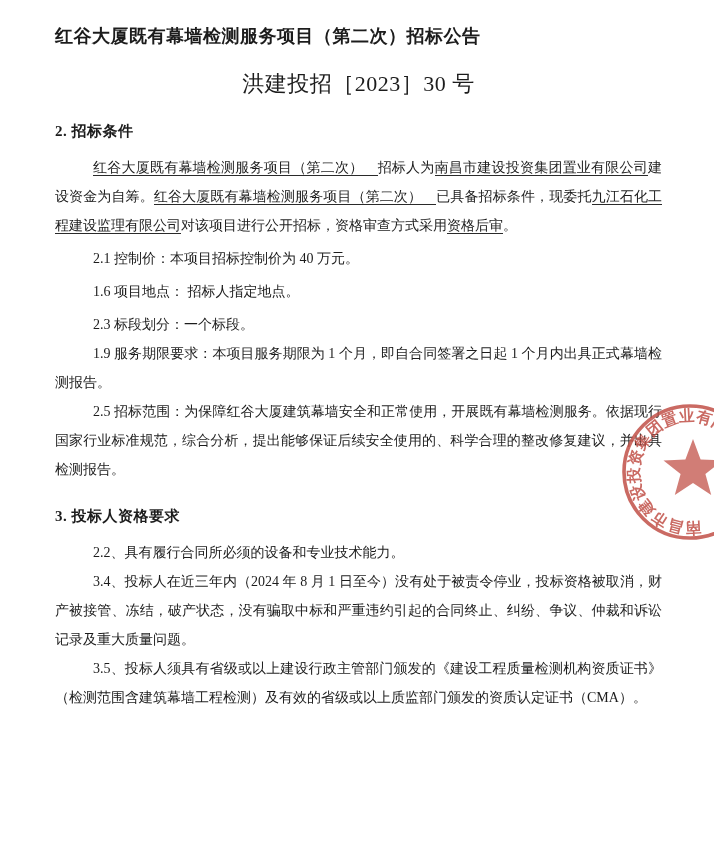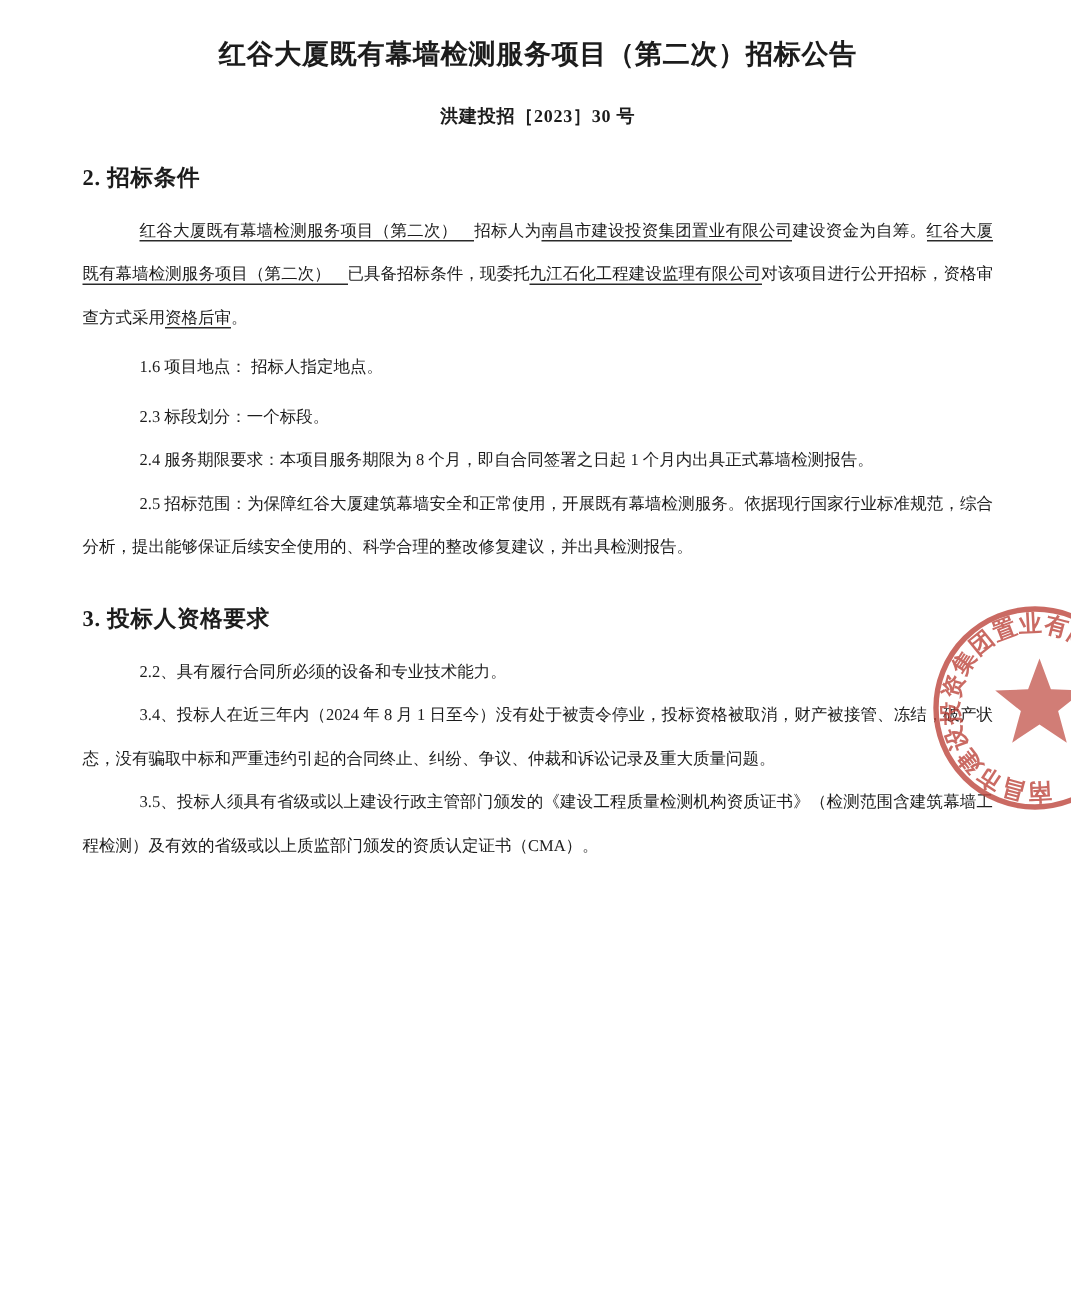--- a/index.html
+++ b/index.html
@@ -16,39 +16,38 @@
     color: #1c1c1c;
   }
   .page {
     position: relative;
     padding: 20px 52px 0 55px;
     width: 607px;
   }
   .doc-title {
     font-size: 18px;
     font-weight: bold;
-    text-align: center;
     margin: 4px 0 0 0;
     letter-spacing: 0.5px;
   }
   .doc-number {
-    font-size: 12px;
-    font-weight: bold;
+    font-size: 22px;
+    font-weight: normal;
     text-align: center;
     margin-top: 21px;
     letter-spacing: 0.5px;
   }
   h2.sec-heading {
     font-size: 15px;
     font-weight: bold;
     margin: 23px 0 12px 0;
     letter-spacing: 0.5px;
   }
   p.body {
-    font-size: 11px;
+    font-size: 14px;
     line-height: 29px;
     margin: 0;
     text-align: justify;
     text-justify: inter-ideograph;
     text-indent: 38px;
   }
   p.body.gap {
     margin-top: 4px;
   }
   .u {
@@ -72,23 +71,24 @@
 <body>
 
 <div class="page">
 
   <h1 class="doc-title">红谷大厦既有幕墙检测服务项目（第二次）招标公告</h1>
   <div class="doc-number">洪建投招［2023］30 号</div>
 
   <h2 class="sec-heading">2. 招标条件</h2>
   <p class="body"><span class="u">红谷大厦既有幕墙检测服务项目（第二次）　</span><span>招标人为</span><span class="u">南昌市建设投资集团置业有限公司</span><span>建设资金为自筹。</span><span class="u">红谷大厦既有幕墙检测服务项目（第二次）　</span><span>已具备招标条件，现委托</span><span class="u">九江石化工程建设监理有限公司</span><span>对该项目进行公开招标，资格审查方式采用</span><span class="u">资格后审</span><span>。</span></p>
 
+  <p class="body gap">2.1 控制价：本项目招标控制价为 40 万元。</p>
   <p class="body gap">1.6 项目地点：  招标人指定地点。</p>
   <p class="body gap">2.3 标段划分：一个标段。</p>
-  <p class="body">2.4 服务期限要求：本项目服务期限为 8 个月，即自合同签署之日起 1 个月内出具正式幕墙检测报告。</p>
+  <p class="body">1.9 服务期限要求：本项目服务期限为 1 个月，即自合同签署之日起 1 个月内出具正式幕墙检测报告。</p>
   <p class="body">2.5 招标范围：为保障红谷大厦建筑幕墙安全和正常使用，开展既有幕墙检测服务。依据现行国家行业标准规范，综合分析，提出能够保证后续安全使用的、科学合理的整改修复建议，并出具检测报告。</p>
 
   <h2 class="sec-heading">3. 投标人资格要求</h2>
   <p class="body">2.2、具有履行合同所必须的设备和专业技术能力。</p>
   <p class="body">3.4、投标人在近三年内（2024 年 8 月 1 日至今）没有处于被责令停业，投标资格被取消，财产被接管、冻结，破产状态，没有骗取中标和严重违约引起的合同终止、纠纷、争议、仲裁和诉讼记录及重大质量问题。</p>
   <p class="body">3.5、投标人须具有省级或以上建设行政主管部门颁发的《建设工程质量检测机构资质证书》（检测范围含建筑幕墙工程检测）及有效的省级或以上质监部门颁发的资质认定证书（CMA）。</p>
 
 </div>
 
 <svg class="seal" width="160" height="160" viewBox="0 0 160 160" opacity="0.82">

